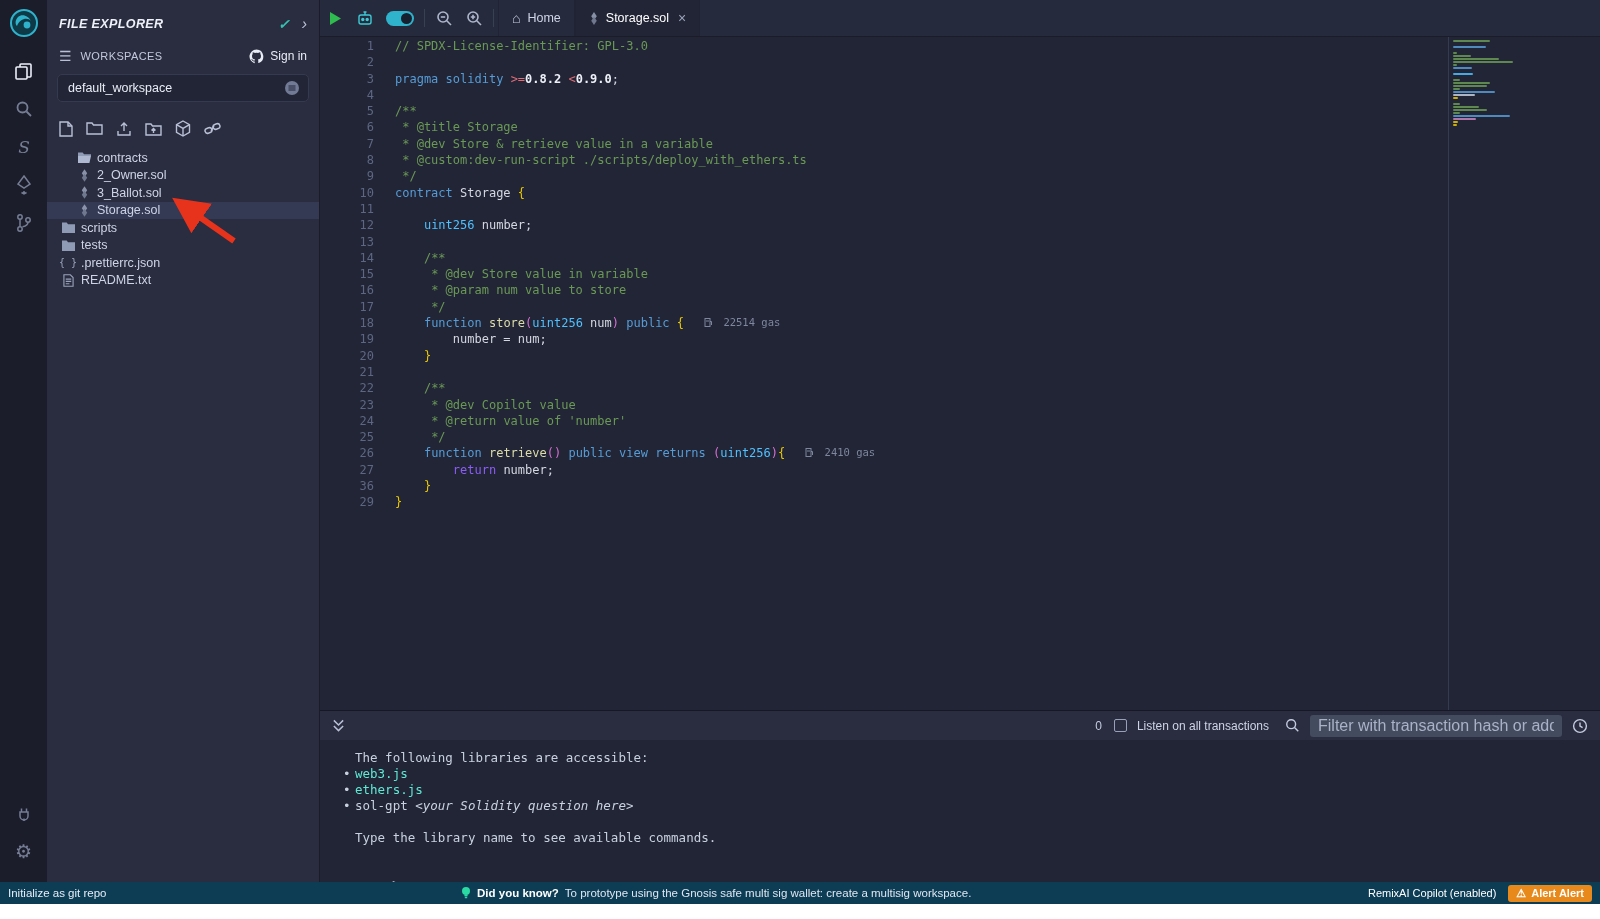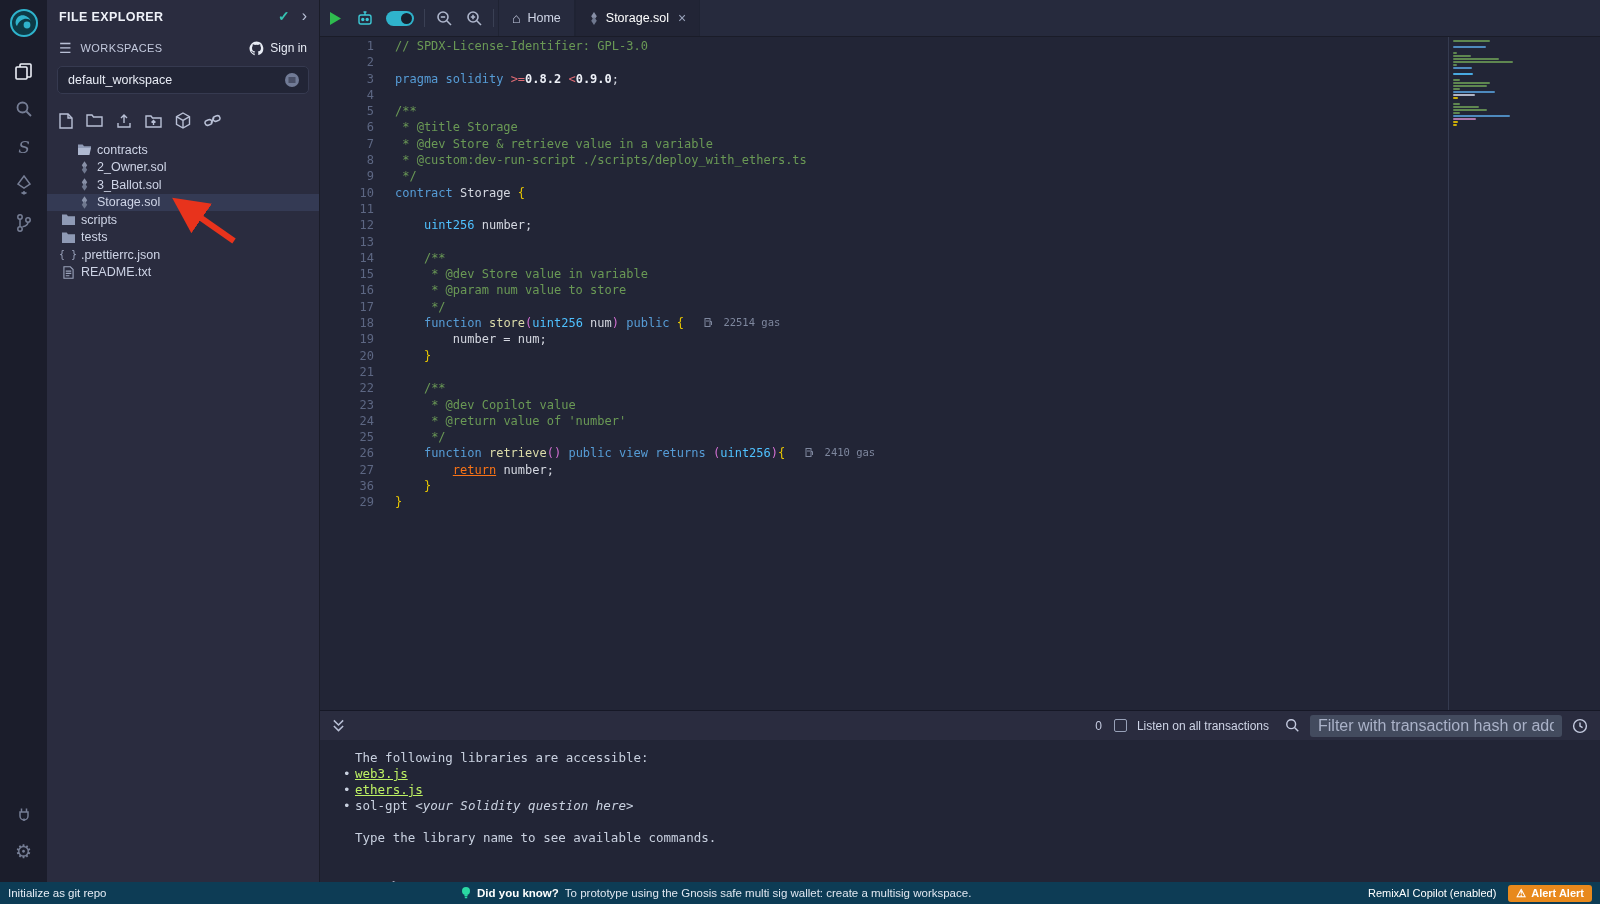--- a/index.html
+++ b/index.html
@@ -20,21 +20,21 @@
   .rail-logo{ margin:8px 0 10px; }
   .rail-btn{ width:47px; height:38px; display:flex; align-items:center; justify-content:center;
              color:#767e95; }
   .rail-btn.active{ color:#eef1f8; }
   .rail-bottom{ margin-top:auto; padding-bottom:12px; display:flex; flex-direction:column; align-items:center; }
   .gear-glyph{ font-size:19px; line-height:1; }
 
   
   .file-panel{ position:absolute; left:47px; top:0; bottom:22px; width:273px; background:var(--panel);
                border-right:1px solid var(--line); z-index:3; }
-  .fp-header{ display:flex; align-items:flex-end; padding:8px 12px 6px; }
+  .fp-header{ display:flex; align-items:center; padding:16px 12px 6px;font-style:italic; }
   .fp-title{ font-size:12.5px; font-weight:700; letter-spacing:.4px; color:#eef1f8; flex:1; }
   .fp-check{ color:var(--accent); font-size:14px; font-weight:700; margin-right:12px; }
   .fp-chevron{ color:#b9c0d6; font-size:16px; line-height:1; }
   .ws-row{ display:flex; align-items:center; padding:10px 12px 8px; }
   .ws-hamburger{ color:#b9c0d6; font-size:14px; margin-right:9px; }
   .ws-label{ font-size:11px; letter-spacing:.4px; color:#c3c9dd; flex:1; }
   .sign-in{ display:flex; align-items:center; gap:6px; color:#e8ecf5; font-size:12px; }
   .ws-select{ margin:2px 10px 10px; height:28px; background:#222536; border:1px solid #363a50;
               border-radius:5px; display:flex; align-items:center; padding:0 8px 0 10px; }
   .ws-select-value{ flex:1; font-size:12.5px; color:#e8ecf5; }
@@ -61,21 +61,21 @@
   .tab .close{ color:#9aa3bb; font-size:14px; margin-left:2px; }
   .home-glyph{ font-size:14px; line-height:1; color:#c5cbe0; }
 
   
   .editor{ flex:1; position:relative; background:var(--deep); overflow:hidden; }
   .code-area{ position:absolute; inset:0; padding-top:2px; }
   .code-line{ display:flex; height:16.3px; line-height:16.3px; font:12px "DejaVu Sans Mono", monospace; }
   .ln{ width:54px; text-align:right; color:#5d6783; flex-shrink:0; }
   .lc{ padding-left:21px; white-space:pre; color:#d4d7e0; }
   .tk-cm{color:#6a9955;} .tk-kw{color:#569cd6;} .tk-ty{color:#4fc1ff;}
-  .tk-fn{color:#dcdcaa;} .tk-ctl{color:#f97316;text-decoration:underline;} .tk-br1{color:#e9c700;}
+  .tk-fn{color:#dcdcaa;} .tk-ctl{color:#8b5cf6;} .tk-br1{color:#e9c700;}
   .tk-br2{color:#d16fd1;} .tk-op{color:#e06c75;} .tk-num{color:#eef1f8; font-weight:600;}
   .tk-pl{color:#d4d7e0;}
   .gas{ display:inline-flex; align-items:center; gap:4px; margin-left:20px;
         font:10.5px "DejaVu Sans Mono", monospace; color:#7e879e; }
   .editor-side{ position:absolute; right:0; top:0; bottom:0; width:152px;
                 border-left:1px solid #353b50; pointer-events:none; }
   .minimap{ position:absolute; left:4px; top:3px; width:70px; pointer-events:auto; }
   .mm-bar{ height:2px; margin-bottom:1px; border-radius:1px; opacity:.85; }
 
   
@@ -86,21 +86,21 @@
   .th-count{ font-size:12px; color:#c5cbe0; margin-right:2px; }
   .th-checkbox{ width:13px; height:13px; border:1px solid #98a1b8; border-radius:2px; background:#2a2c3f; }
   .th-listen{ font-size:12px; color:#ced4e6; margin-right:6px; }
   .filter-input{ width:252px; height:22px; background:#434b5e; border:none; border-radius:3px;
                  padding:0 8px; font-size:16px; color:#e8ecf5; outline:none; }
   .filter-input::placeholder{ color:#aab2c8; }
   .terminal{ height:142px; background:var(--deep); padding-top:10px; position:relative;
              font:12.5px "DejaVu Sans Mono", monospace; color:#c9d1e0; flex-shrink:0; }
   .t-line{ padding-left:35px; height:16px; line-height:16px; white-space:pre; }
   .t-line .bullet{ display:inline-block; margin-left:-12px; width:12px; }
-  .t-link{ text-decoration:underline; color:#bef264; }
+  .t-link{ color:#5eead4; }
   .t-em{ font-style:italic; }
   .t-prompt{ padding-left:12px; margin-top:14px; }
 
   
   .status-bar{ position:absolute; left:0; right:0; bottom:0; height:22px; background:var(--statusbar);
                display:flex; align-items:center; padding:0 8px; z-index:6; }
   .sb-left{ font-size:11.5px; color:#e6ecf5; }
   .sb-center{ flex:1; display:flex; justify-content:center; align-items:center; gap:6px;
               font-size:11.5px; color:#dfe6f0; }
   .sb-center b{ color:#ffffff; }

